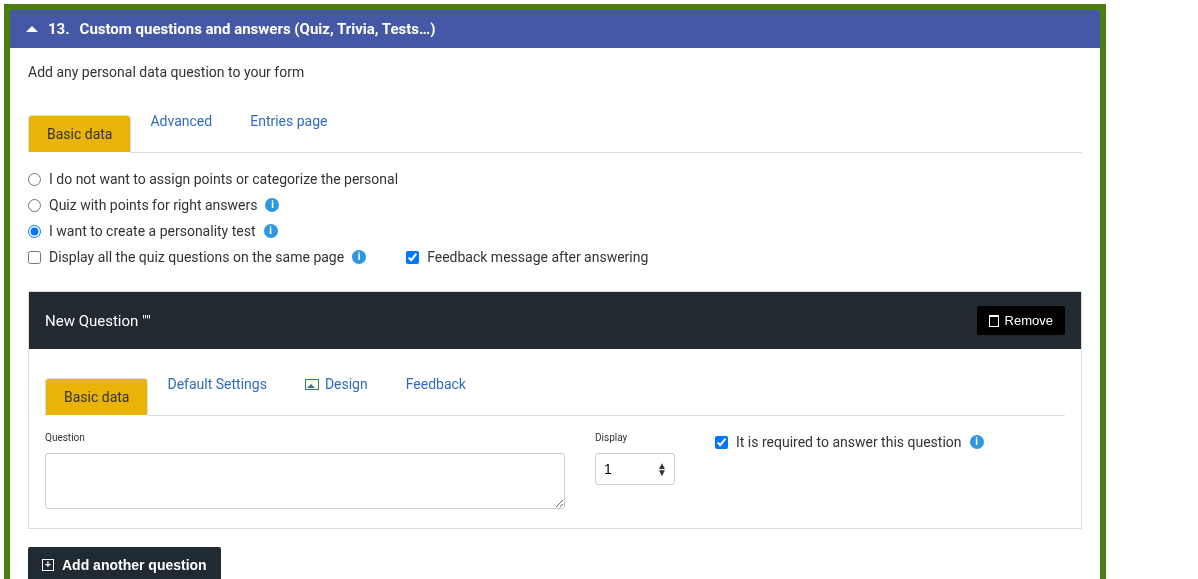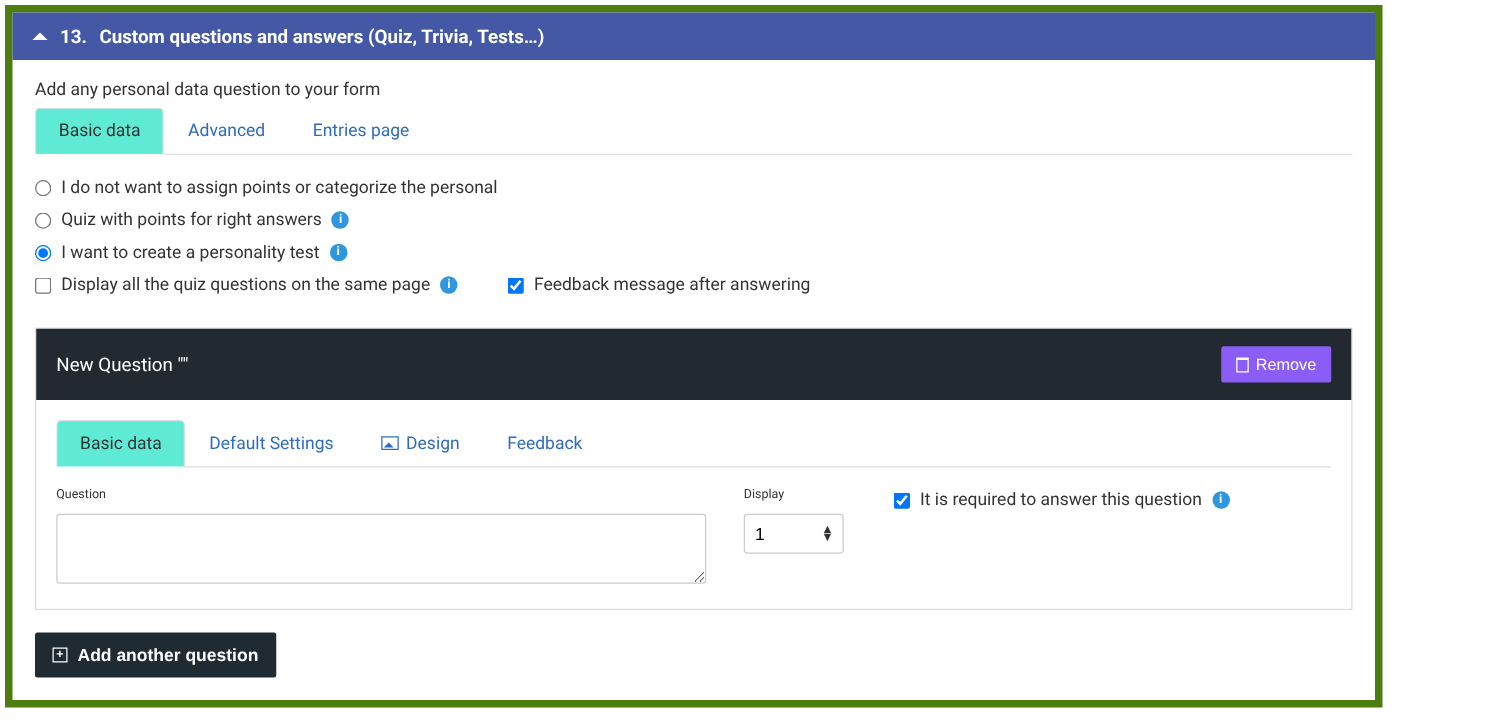--- a/index.html
+++ b/index.html
@@ -29,43 +29,44 @@
     display: inline-block;
     width: 0; height: 0;
     border-left: 6px solid transparent;
     border-right: 6px solid transparent;
     border-bottom: 6px solid #fff;
   }
   .panel-body {
     padding: 16px 18px 18px;
   }
   .intro {
-    margin-bottom: 6px;
+    margin-bottom: 22px;
     color: #333;
   }
   .tabs-outer {
     border-bottom: 1px solid #ddd;
     display: flex;
     gap: 0;
   }
   .tab {
     padding: 10px 18px;
     color: #2f6cc0;
     cursor: pointer;
     border: 1px solid transparent;
     border-bottom: none;
     margin-bottom: -1px;
     font-size: 14px;
   }
   .tab.active {
     color: #333;
     border-color: #ddd;
     border-bottom: 1px solid #fff;
-    background: #5eead4;
+    background: #eab308;
     border-radius: 4px 4px 0 0;
+    margin-top: 13px;
   }
   .options {
     padding: 18px 0 12px;
   }
   .option-row {
     display: flex;
     align-items: center;
     gap: 8px;
     margin-bottom: 10px;
     color: #333;
@@ -100,21 +101,21 @@
   .question-card-header {
     background: #222931;
     color: #fff;
     padding: 14px 16px;
     display: flex;
     align-items: center;
     justify-content: space-between;
     font-size: 15px;
   }
   .btn-remove {
-    background: #8b5cf6;
+    background: #000000;
     color: #fff;
     border: none;
     padding: 7px 12px;
     font-size: 13px;
     cursor: pointer;
     display: inline-flex;
     align-items: center;
     gap: 6px;
     border-radius: 2px;
   }

